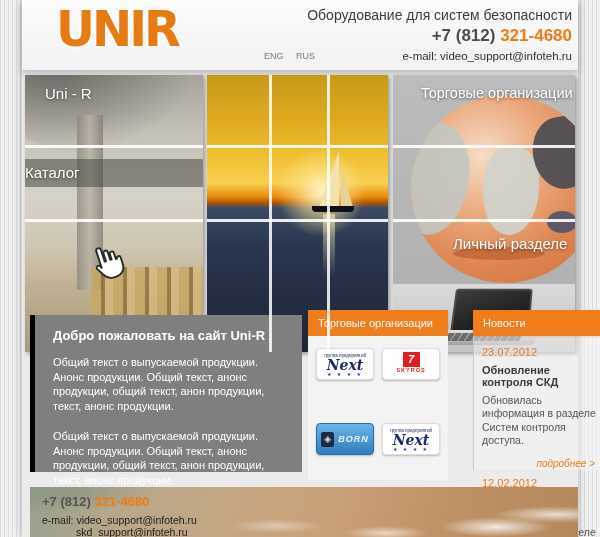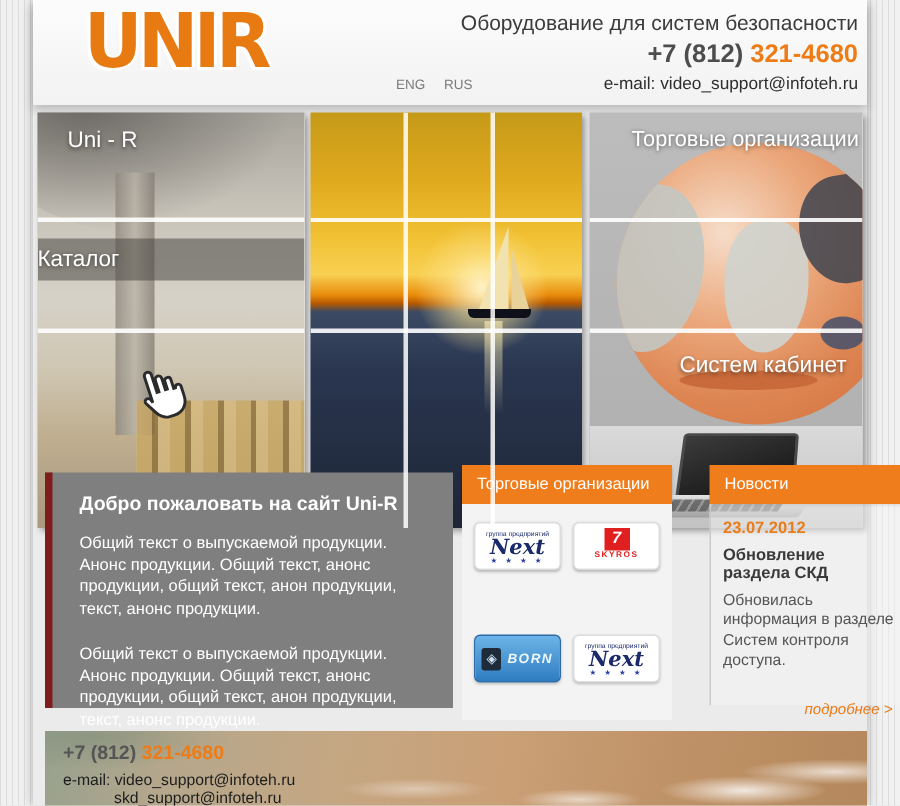--- a/index.html
+++ b/index.html
@@ -73,21 +73,21 @@
   .hl-bar{position:absolute;left:0;top:84px;width:100%;height:28px;z-index:5;cursor:pointer;
          background:rgba(75,72,68,.55);}
   .hl-bar span{display:block;line-height:28px;color:#fff;font-size:15px;
          text-shadow:0 1px 3px rgba(0,0,0,.55);}
   .lbl-torg{left:28px;top:10px;font-size:14.5px;}
   .lbl-tech{left:74px;top:88px;}
   .lbl-lk{left:60px;top:160px;}
   .cursor{position:absolute;left:68px;top:168px;width:36px;height:40px;z-index:9;}
   
   .welcome{position:absolute;left:8px;top:315px;width:272px;height:157px;background:#7f7f7f;
-           border-left:5px solid #7f1d1d;box-sizing:border-box;padding:13px 16px 0 18px;color:#fff;}
+           border-left:5px solid #000000;box-sizing:border-box;padding:13px 16px 0 18px;color:#fff;}
   .welcome h2{margin:0 0 12px 0;font-size:13px;font-weight:bold;}
   .welcome p{margin:0 0 16px 0;font-size:11px;line-height:1.32;}
   .panel-head{height:26px;line-height:26px;background:#ef7d1b;color:#fff;font-size:11px;
            padding-left:10px;box-shadow:0 1px 2px rgba(0,0,0,.2);}
   .trade{position:absolute;left:286px;top:310px;width:140px;height:170px;}
   .trade-body{background:#f3f3f3;height:144px;padding:12px 8px 0 8px;box-sizing:border-box;
            display:grid;grid-template-columns:58px 58px;grid-column-gap:8px;grid-row-gap:18px;}
   .logo-card{width:58px;height:32px;background:#fff;border:1px solid #ddd;border-radius:4px;
            box-shadow:0 1px 2px rgba(0,0,0,.25);cursor:pointer;overflow:hidden;position:relative;
            text-align:center;box-sizing:border-box;}
@@ -99,25 +99,25 @@
            line-height:15px;margin:3px auto 0 auto;font-style:italic;}
   .sky-word{font-size:5.5px;color:#e02020;font-weight:bold;letter-spacing:1px;}
   .born-card{background:linear-gradient(180deg,#6cb4e8,#2f7cc0);border:1px solid #2f6ca6;}
   .born-row{display:flex;align-items:center;justify-content:center;height:100%;gap:4px;}
   .born-sq{width:13px;height:15px;background:#1d2b3a;border-radius:2px;color:#cfe4f5;
            font-size:9px;line-height:15px;}
   .born-word{color:#eef6fd;font-weight:bold;font-style:italic;font-size:9px;letter-spacing:1px;}
   .news{position:absolute;left:426px;top:310px;width:130px;height:170px;padding-left:25px;}
   .news-body{padding:10px 6px 0 8px;border-left:1px solid #c9c9c9;background:rgba(245,245,245,.5);
            height:134px;box-sizing:border-box;}
-  .news-date{color:#e87d1c;font-weight:bold;font-size:11px;margin:0 0 6px 0;}
+  .news-date{color:#e87d1c;font-weight:normal;font-size:11px;margin:0 0 6px 0;}
   .news-title{color:#3a3a3a;font-weight:bold;font-size:11px;margin:0 0 6px 0;}
   .news-text{color:#555;font-size:10.5px;line-height:1.28;margin:0;}
   .news-more{display:block;text-align:right;color:#e87d1c;font-style:italic;font-size:10px;
-           margin:20px 2px 8px 0;cursor:pointer;text-decoration:none;}
+           margin:10px 2px 8px 0;cursor:pointer;text-decoration:none;}
   
   .footer{position:absolute;left:8px;top:487px;width:548px;height:50px;overflow:hidden;
      background:
        radial-gradient(ellipse 80px 14px at 85% 80%,rgba(255,255,255,.8),rgba(255,255,255,0) 70%),
        radial-gradient(ellipse 60px 10px at 65% 92%,rgba(255,255,255,.6),rgba(255,255,255,0) 70%),
        radial-gradient(ellipse 90px 12px at 96% 55%,rgba(255,255,255,.7),rgba(255,255,255,0) 70%),
        radial-gradient(ellipse 70px 10px at 45% 78%,rgba(255,255,255,.4),rgba(255,255,255,0) 70%),
        radial-gradient(ellipse 130px 32px at 6% 8%,rgba(125,140,120,.55),rgba(125,140,120,0) 70%),
        linear-gradient(100deg,#97a18e 0%,#b5a78c 15%,#c4a783 35%,#caa077 55%,#c09267 75%,#b4885c 100%);}
   .f-phone{position:absolute;left:12px;top:7px;font-size:13px;font-weight:bold;color:#555;}
@@ -178,21 +178,21 @@
           <div class="land3"></div>
           <div class="land4"></div>
           <div class="land5"></div>
         </div>
         <div class="row3tile">
           <div class="laptop-screen"></div>
           <div class="laptop-base"></div>
           <div class="laptop-keys"></div>
         </div>
         <a class="tile-label lbl-torg">Торговые организации</a>
-        <a class="tile-label lbl-lk">Систем кабинет</a>
+        <a class="tile-label lbl-lk">Личный разделе</a>
         <div class="hline h1"></div>
         <div class="hline h2"></div>
       </div>
 
       <svg class="cursor" viewBox="0 0 24 26" style="transform:rotate(-18deg);">
         <path d="M8.6 1.6c.9 0 1.6.7 1.6 1.6v8.2h.9V6.2c0-.9.7-1.6 1.5-1.6s1.5.7 1.5 1.6v5.2h.9V7.9c0-.8.6-1.4 1.4-1.4s1.4.6 1.4 1.4v4.1h.8c.1-.7.6-1.2 1.3-1.2.7 0 1.3.6 1.3 1.3v4.3c0 4.2-2.7 7-6.7 7h-2.2c-2.7 0-4.1-1.5-5.4-3.7l-2.9-5c-.5-.8.1-1.9 1.1-1.9.5 0 1 .2 1.3.6L7 15.2V3.2c0-.9.7-1.6 1.6-1.6z" fill="#ffffff" stroke="#2b2b2b" stroke-width="1.3"></path>
       </svg>
     </div>
 
     <div class="welcome">
@@ -224,21 +224,21 @@
           <div class="next-word">Next</div>
           <div class="next-stars">★ ★ ★ ★</div>
         </div>
       </div>
     </div>
 
     <div class="news">
       <div class="panel-head">Новости</div>
       <div class="news-body">
         <p class="news-date">23.07.2012</p>
-        <p class="news-title">Обновление раздела СКД</p>
+        <p class="news-title">Обновление контроля СКД</p>
         <p class="news-text">Обновилась информация в разделе Систем контроля доступа.</p>
         <a class="news-more">подробнее &gt;</a>
         <p class="news-date">12.02.2012</p>
         <p class="news-title">Семинар</p>
         <p class="news-text">Обновилась информация в разделе Систем контроля доступа.</p>
 
       </div>
     </div>
 
     <div class="footer">

